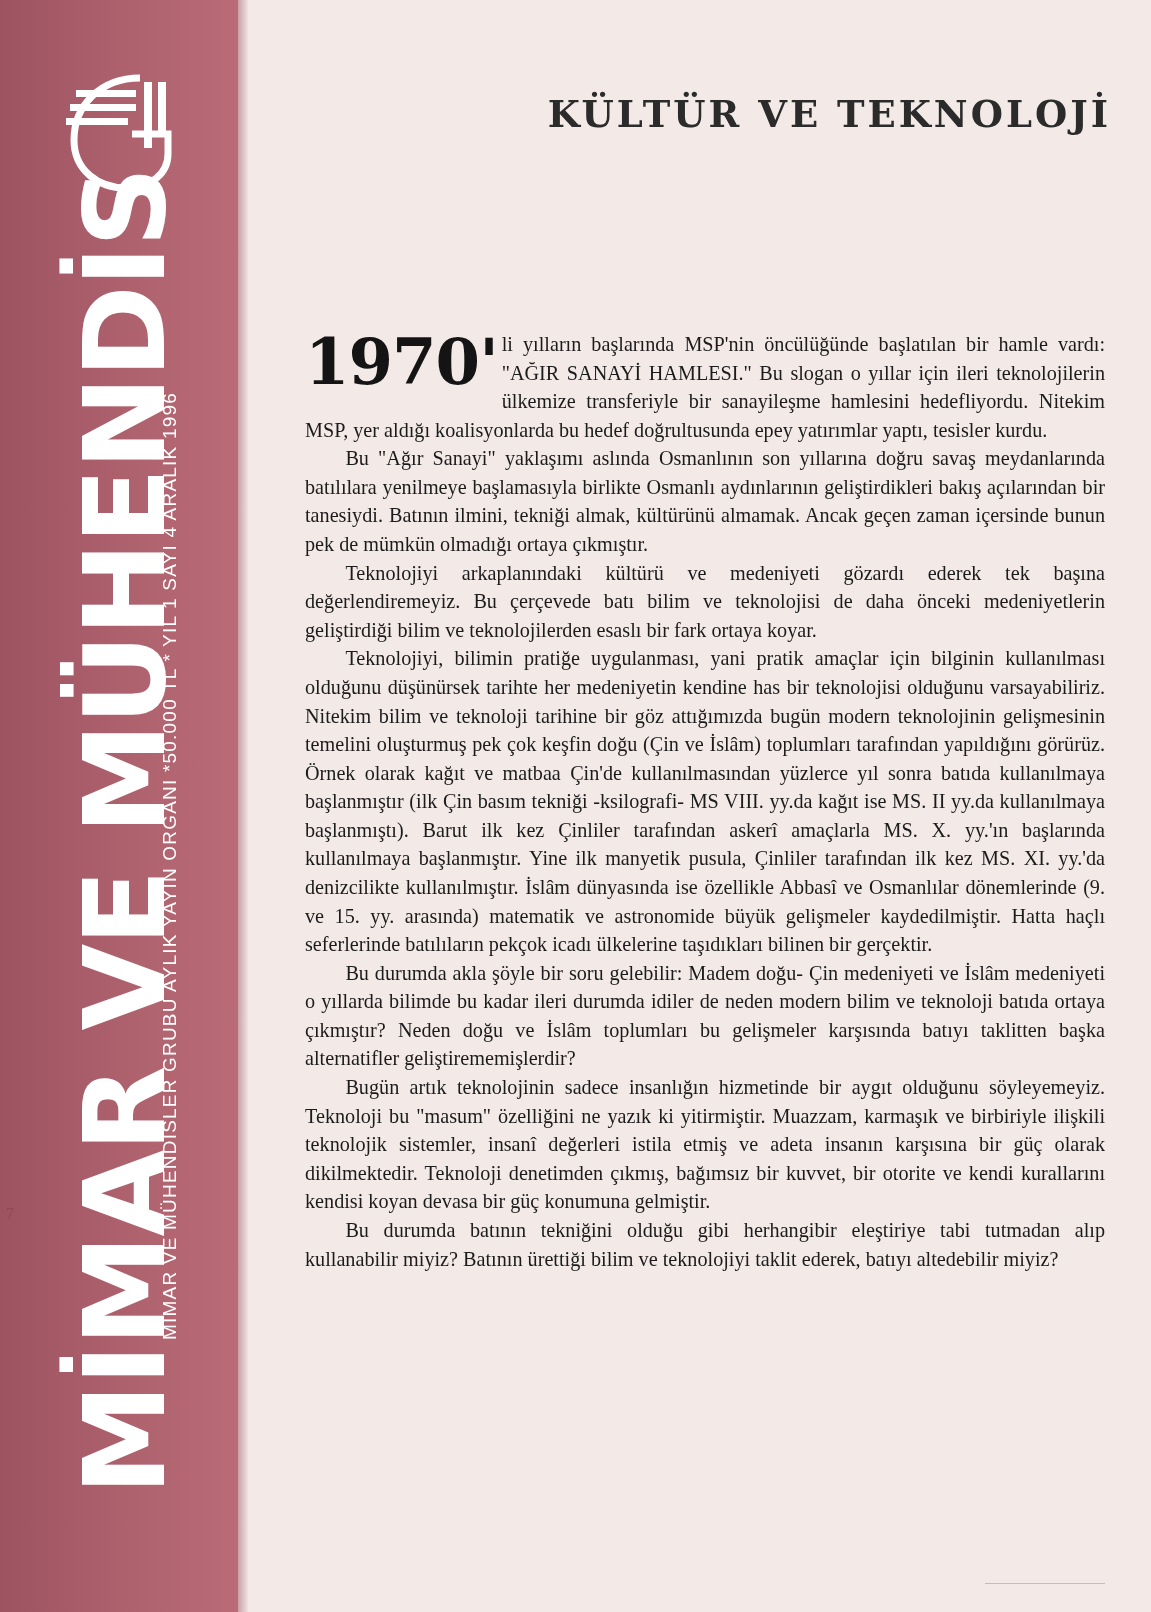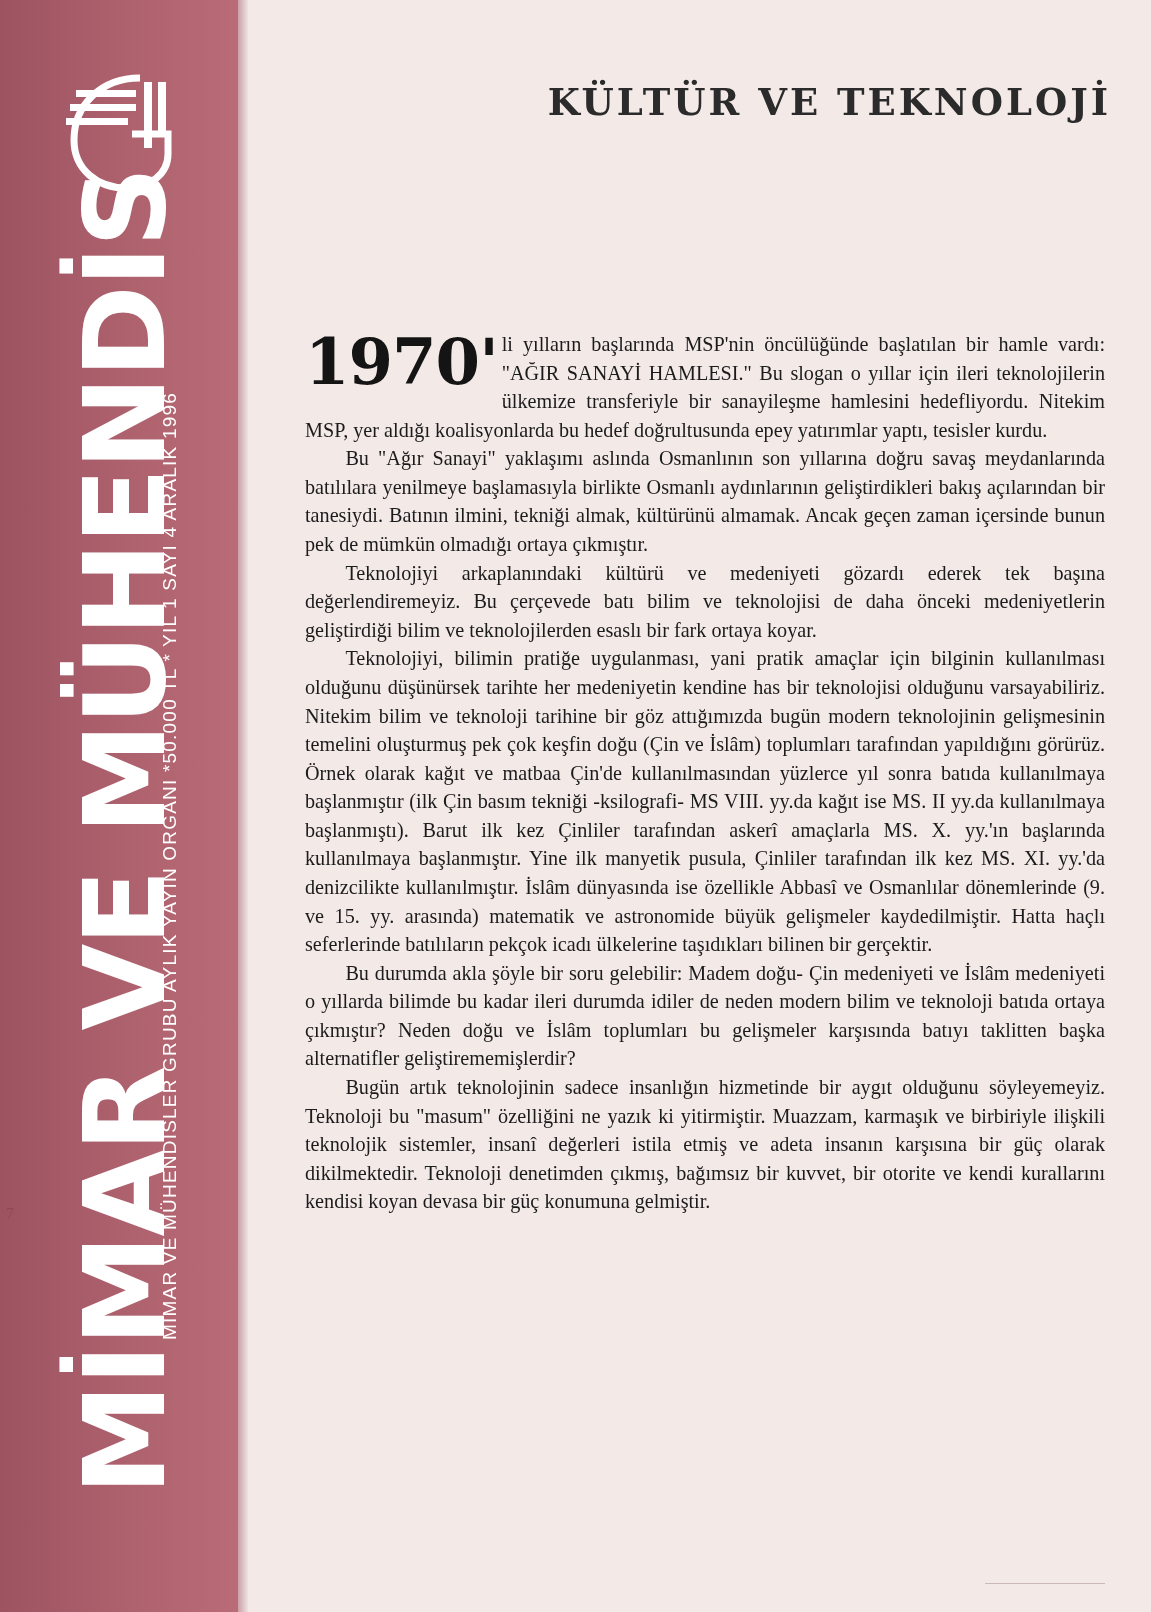--- a/index.html
+++ b/index.html
@@ -77,21 +77,21 @@
     left: 248px;
     top: 0;
     right: 0;
     bottom: 0;
     padding: 0;
   }
   .kicker {
     position: absolute;
     left: 0;
     right: 40px;
-    top: 80px;
+    top: 92px;
     text-align: right;
     font-family: "DejaVu Serif", serif;
     font-weight: bold;
     font-size: 37px;
     letter-spacing: 3px;
     color: #2b2b2b;
   }
   .article {
     position: absolute;
     left: 57px;
@@ -166,18 +166,19 @@
 
     <div class="article">
       <p class="first">
         <span class="dropcap">1970'</span><span>li yılların başlarında MSP'nin öncülüğünde başlatılan bir hamle vardı: "AĞIR SANAYİ HAMLESI." Bu slogan o yıllar için ileri teknolojilerin ülkemize transferiyle bir sanayileşme hamlesini hedefliyordu. Nitekim MSP, yer aldığı koalisyonlarda bu hedef doğrultusunda epey yatırımlar yaptı, tesisler kurdu.</span>
       </p>
       <p>Bu "Ağır Sanayi" yaklaşımı aslında Osmanlının son yıllarına doğru savaş meydanlarında batılılara yenilmeye başlamasıyla birlikte Osmanlı aydınlarının geliştirdikleri bakış açılarından bir tanesiydi. Batının ilmini, tekniği almak, kültürünü almamak. Ancak geçen zaman içersinde bunun pek de mümkün olmadığı ortaya çıkmıştır.</p>
       <p>Teknolojiyi arkaplanındaki kültürü ve medeniyeti gözardı ederek tek başına değerlendiremeyiz. Bu çerçevede batı bilim ve teknolojisi de daha önceki medeniyetlerin geliştirdiği bilim ve teknolojilerden esaslı bir fark ortaya koyar.</p>
       <p>Teknolojiyi, bilimin pratiğe uygulanması, yani pratik amaçlar için bilginin kullanılması olduğunu düşünürsek tarihte her medeniyetin kendine has bir teknolojisi olduğunu varsayabiliriz. Nitekim bilim ve teknoloji tarihine bir göz attığımızda bugün modern teknolojinin gelişmesinin temelini oluşturmuş pek çok keşfin doğu (Çin ve İslâm) toplumları tarafından yapıldığını görürüz. Örnek olarak kağıt ve matbaa Çin'de kullanılmasından yüzlerce yıl sonra batıda kullanılmaya başlanmıştır (ilk Çin basım tekniği -ksilografi- MS VIII. yy.da kağıt ise MS. II yy.da kullanılmaya başlanmıştı). Barut ilk kez Çinliler tarafından askerî amaçlarla MS. X. yy.'ın başlarında kullanılmaya başlanmıştır. Yine ilk manyetik pusula, Çinliler tarafından ilk kez MS. XI. yy.'da denizcilikte kullanılmıştır. İslâm dünyasında ise özellikle Abbasî ve Osmanlılar dönemlerinde (9. ve 15. yy. arasında) matematik ve astronomide büyük gelişmeler kaydedilmiştir. Hatta haçlı seferlerinde batılıların pekçok icadı ülkelerine taşıdıkları bilinen bir gerçektir.</p>
       <p>Bu durumda akla şöyle bir soru gelebilir: Madem doğu- Çin medeniyeti ve İslâm medeniyeti o yıllarda bilimde bu kadar ileri durumda idiler de neden modern bilim ve teknoloji batıda ortaya çıkmıştır? Neden doğu ve İslâm toplumları bu gelişmeler karşısında batıyı taklitten başka alternatifler geliştirememişlerdir?</p>
       <p>Bugün artık teknolojinin sadece insanlığın hizmetinde bir aygıt olduğunu söyleyemeyiz. Teknoloji bu "masum" özelliğini ne yazık ki yitirmiştir. Muazzam, karmaşık ve birbiriyle ilişkili teknolojik sistemler, insanî değerleri istila etmiş ve adeta insanın karşısına bir güç olarak dikilmektedir. Teknoloji denetimden çıkmış, bağımsız bir kuvvet, bir otorite ve kendi kurallarını kendisi koyan devasa bir güç konumuna gelmiştir.</p>
+      <p>Bu durumda batının tekniğini olduğu gibi herhangibir eleştiriye tabi tutmadan alıp kullanabilir miyiz? Batının ürettiği bilim ve teknolojiyi taklit ederek, batıyı altedebilir miyiz?</p>
     </div>
   </div>
 
   <div class="corner-mark">7</div>
   <div class="bottom-rule"></div>
 </div>
 
 </body></html>

